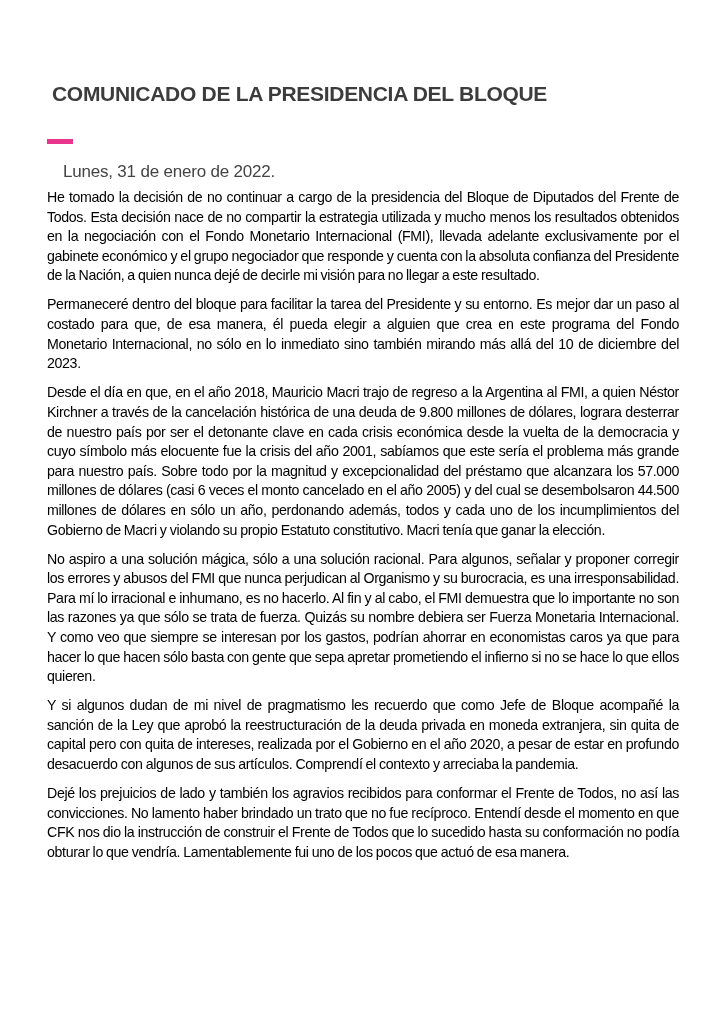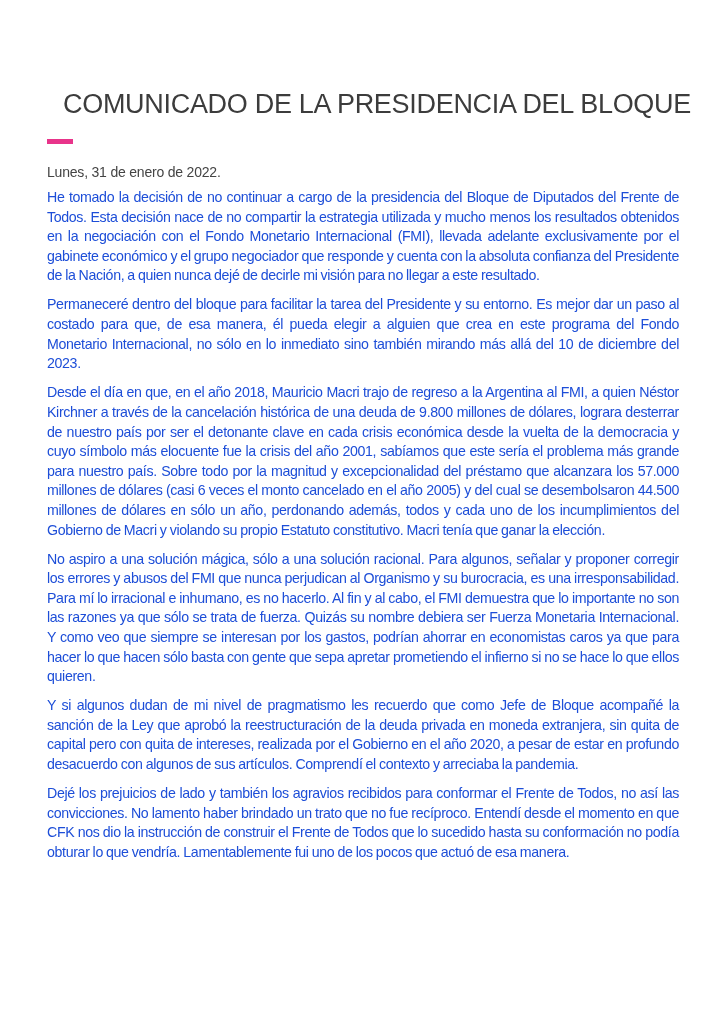--- a/index.html
+++ b/index.html
@@ -19,61 +19,61 @@
       position: absolute;
       left: 47px;
       top: 0;
       width: 632px;
     }
     .title {
       position: absolute;
       top: 72px;
       left: 0;
       width: 632px;
-      margin: 16px;
+      margin: 5px;
       font-family: "Liberation Sans", "DejaVu Sans", sans-serif;
-      font-weight: normal;
-      font-size: 27px;
+      font-weight: bold;
+      font-size: 21px;
       line-height: 33px;
       letter-spacing: -0.3px;
       color: #3c3c3c;
     }
     .title span {
       display: block;
       white-space: nowrap;
     }
     .accent-bar {
       position: absolute;
       top: 139px;
       left: 0;
       width: 26px;
       height: 5px;
       background: #e8348a;
     }
     .date {
       position: absolute;
       top: 164px;
-      left: 0;
-      font-size: 14px;
+      left: 16px;
+      font-size: 17px;
       line-height: 16px;
       color: #444444;
       letter-spacing: -0.2px;
     }
     .body {
       position: absolute;
       top: 188px;
       left: 0;
       width: 632px;
     }
     .body p {
       margin: 0 0 9.5px 0;
       font-size: 14.2px;
       line-height: 19.6px;
       text-align: justify;
-      color: #1d4ed8;
+      color: #000000;
       letter-spacing: -0.35px;
       word-spacing: -0.5px;
     }
   </style>
 </head>
 <body>
 
 <div class="page">
   <h1 class="title">
     <span>COMUNICADO DE LA PRESIDENCIA DEL BLOQUE</span>

